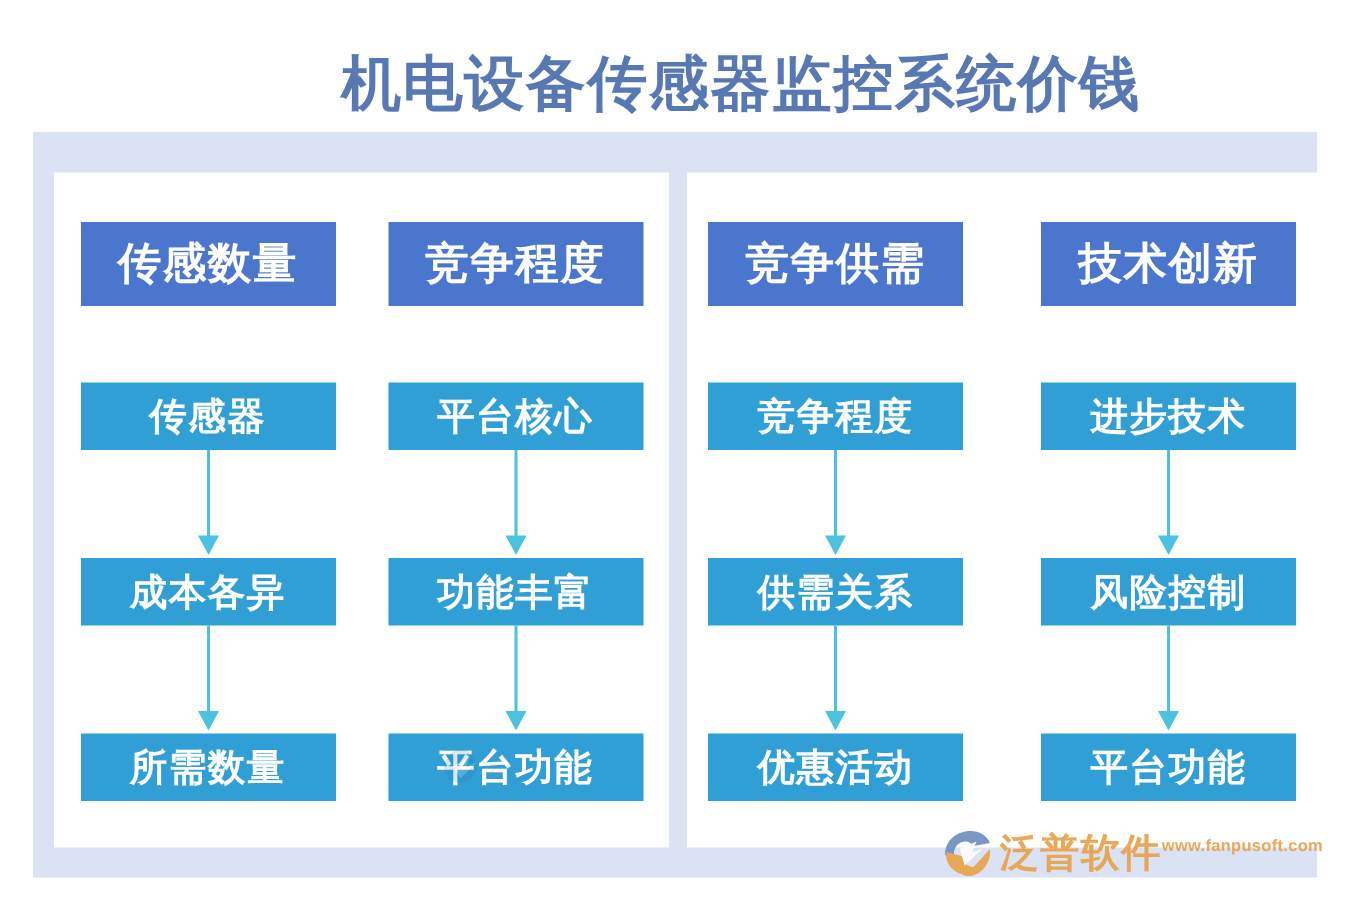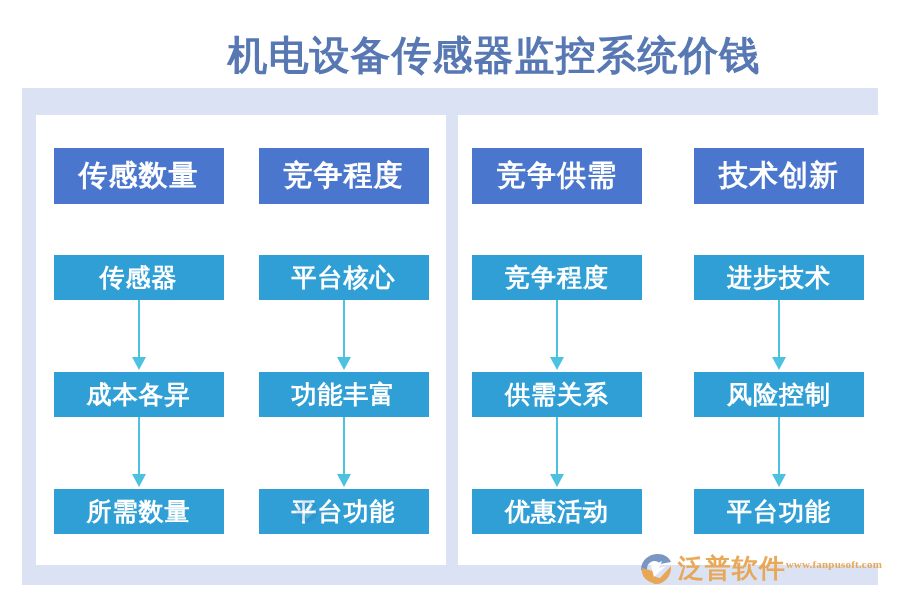--- a/index.html
+++ b/index.html
@@ -156,21 +156,21 @@
     line-height: 1;
   }
   #brand-logo .cn {
     font-family: "Liberation Serif", "DejaVu Serif", serif;
     font-size: 26px;
     font-weight: bold;
     color: #e8a24a;
     letter-spacing: 1px;
   }
   #brand-logo .url {
-    font-family: Liberation Serif, serif;
+    font-family: Liberation Sans, sans-serif;
     font-size: 11px;
     font-weight: bold;
     color: #e8a24a;
     letter-spacing: 0.2px;
     margin-top: 3px;
   }
 </style>
 </head>
 <body>
 

